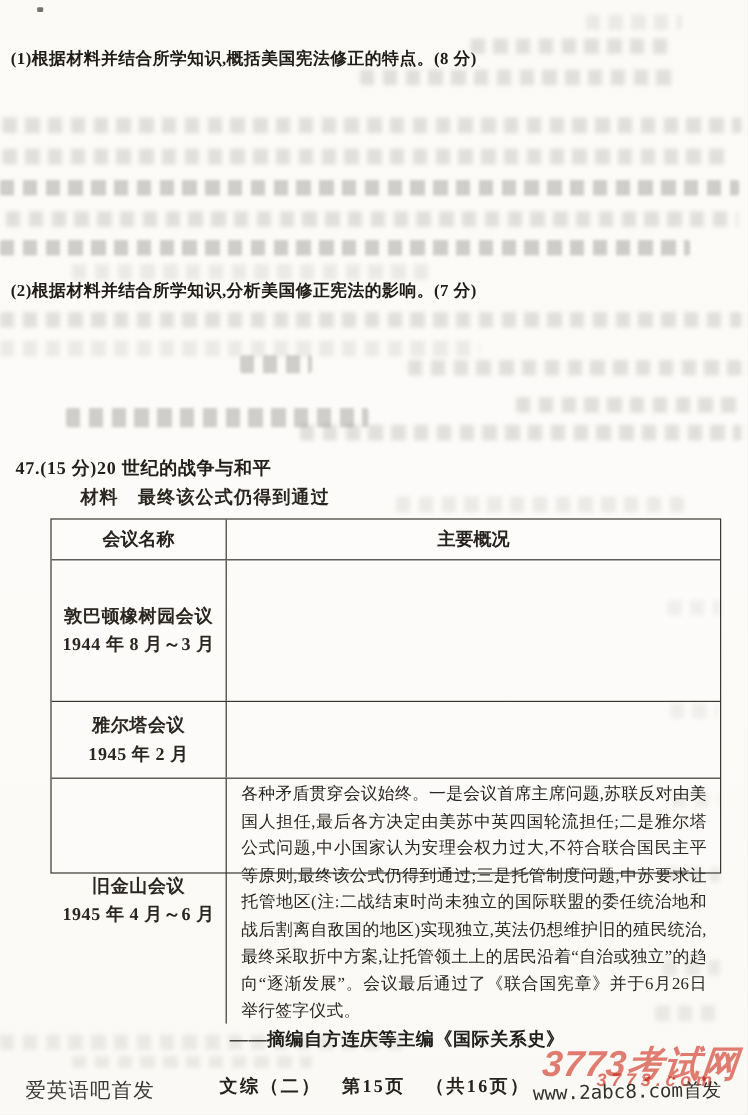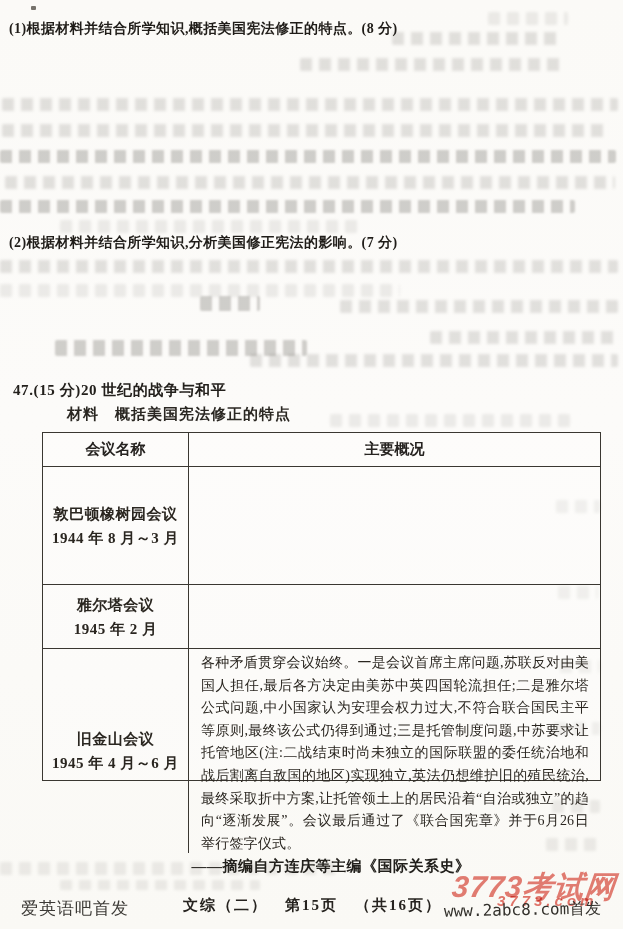--- a/index.html
+++ b/index.html
@@ -27,21 +27,21 @@
   .h47{
     position:absolute;left:13px;top:381px;font-size:15px;font-weight:600;
     letter-spacing:.6px;color:#23201c;text-align:center;
   }
   .material{
     position:absolute;left:67px;top:405px;font-size:15px;font-weight:700;
     letter-spacing:1px;color:#2a2722;
   }
   
   .mtable{
-    position:absolute;left:42px;top:432px;width:559px;height:349px;
+    position:absolute;left:42px;top:432px;width:559px;height:296px;
     border:1.5px solid #3a3731;box-sizing:border-box;background:rgba(255,255,255,.25);
   }
   .trow{display:flex;box-sizing:border-box;border-top:1px solid #3a3731;}
   .trow.first{border-top:none;}
   .td-l{
     width:146px;flex:0 0 146px;box-sizing:border-box;border-right:1px solid #3a3731;
     display:flex;flex-direction:column;align-items:center;justify-content:center;
     font-size:15px;color:#2a2620;line-height:24px;letter-spacing:.5px;text-align:center;font-weight:bold;
   }
   .td-r{
@@ -110,25 +110,25 @@
   <div class="sm light" style="left:330px;top:414px;width:240px;"></div>
   <div class="sm light" style="left:556px;top:500px;width:44px;"></div>
   <div class="sm light" style="left:558px;top:586px;width:40px;"></div>
   <div class="sm light" style="left:560px;top:660px;width:40px;"></div>
   <div class="sm light" style="left:554px;top:722px;width:46px;"></div>
   <div class="sm light" style="left:552px;top:800px;width:48px;"></div>
   <div class="sm light" style="left:546px;top:838px;width:54px;"></div>
   <div class="sm light" style="left:0px;top:862px;width:340px;"></div>
   <div class="sm light" style="left:60px;top:880px;width:200px;height:10px;"></div>
 
-  <div class="q" style="top:20px;">(1)根据材料并结合所学知识,概括美国宪法修正的特点。(8 分)</div>
+  <div class="q" style="top:40px;">(1)根据材料并结合所学知识,概括美国宪法修正的特点。(8 分)</div>
   <div class="q" style="top:234px;">(2)根据材料并结合所学知识,分析美国修正宪法的影响。(7 分)</div>
 
   <div class="h47">47.(15 分)20 世纪的战争与和平</div>
-  <div class="material">材料　概括美国宪法修正的特点</div>
+  <div class="material">材料　最终该公式仍得到通过</div>
 
   <div class="mtable">
     <div class="trow th-row first">
       <div class="th l">会议名称</div>
       <div class="th r">主要概况</div>
     </div>
 
     <div class="trow" style="height:118px;">
       <div class="td-l">
         <div>敦巴顿橡树园会议</div>

